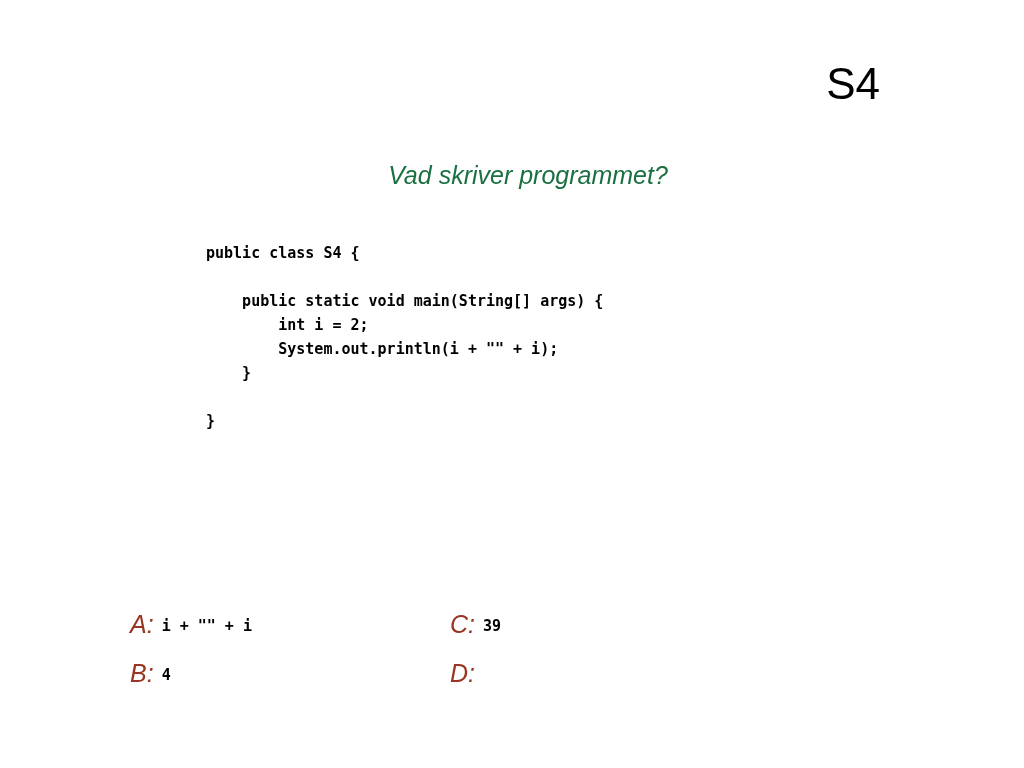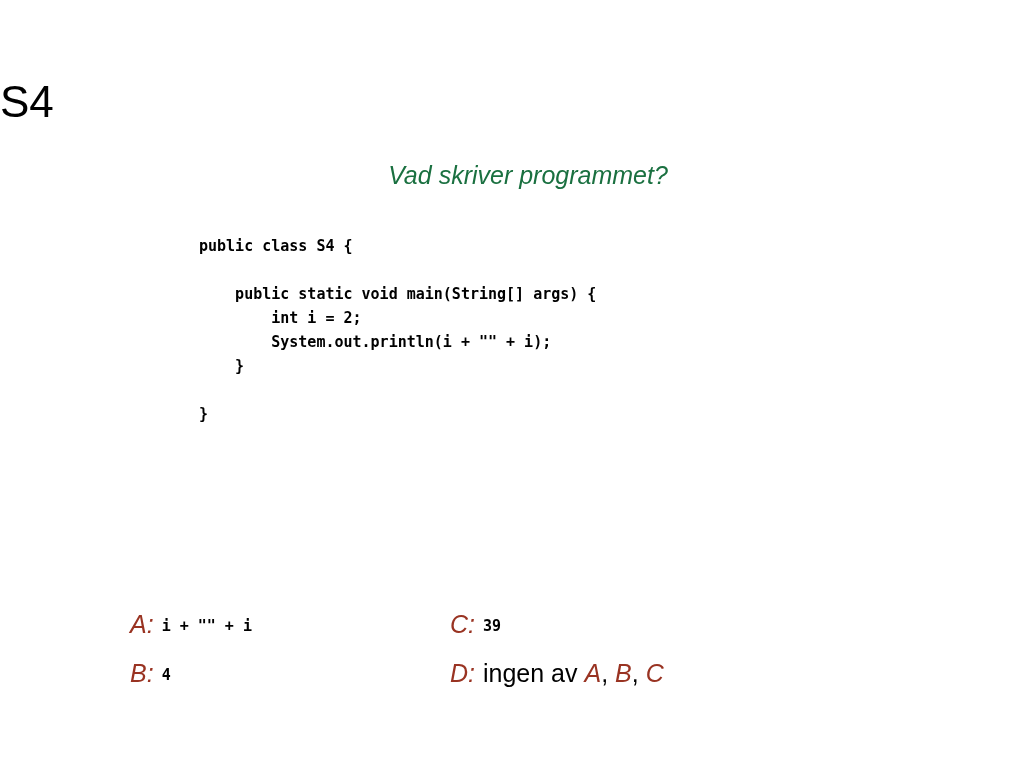--- a/index.html
+++ b/index.html
@@ -19,23 +19,23 @@
     position: relative;
     width: 1024px;
     height: 768px;
     background: #ffffff;
   }
 
   
   .slide-title {
     position: absolute;
     left: 0;
-    top: 76px;
+    top: 58px;
     width: 880px;
-    text-align: left;
+    text-align: right;
     font-family: "Liberation Sans", sans-serif;
     font-size: 44px;
     font-weight: 400;
     color: #000000;
     line-height: 1.2;
     letter-spacing: 0px;
   }
 
   
   .slide-subtitle {
@@ -57,21 +57,21 @@
   .code-block {
     position: absolute;
     left: 199px;
     top: 234px;
     font-family: "DejaVu Sans Mono", "Liberation Mono", monospace;
     font-size: 15px;
     font-weight: bold;
     color: #000000;
     line-height: 24px;
     white-space: pre;
-    margin: 0;
+    margin: 7px;
   }
 
   
   .options {
     position: absolute;
     left: 130px;
     top: 610px;
     width: 760px;
   }
   .option-row {
@@ -168,20 +168,19 @@
 
     <div class="option-row">
 
       <div class="option col-left">
         <span class="option-label">B:</span>
         <span class="option-value-code">4</span>
       </div>
 
       <div class="option col-right">
         <span class="option-label">D:</span>
-        <span class="option-value-text"><span>ingen av </span><span class="ref">A</span><span class="sep">, </span><span class="ref">B</span><span class="sep">, </span><span class="ref">C</span></span>
       </div>
 
     </div>
 
   </div>
 
 </div>
 
 </body></html>

